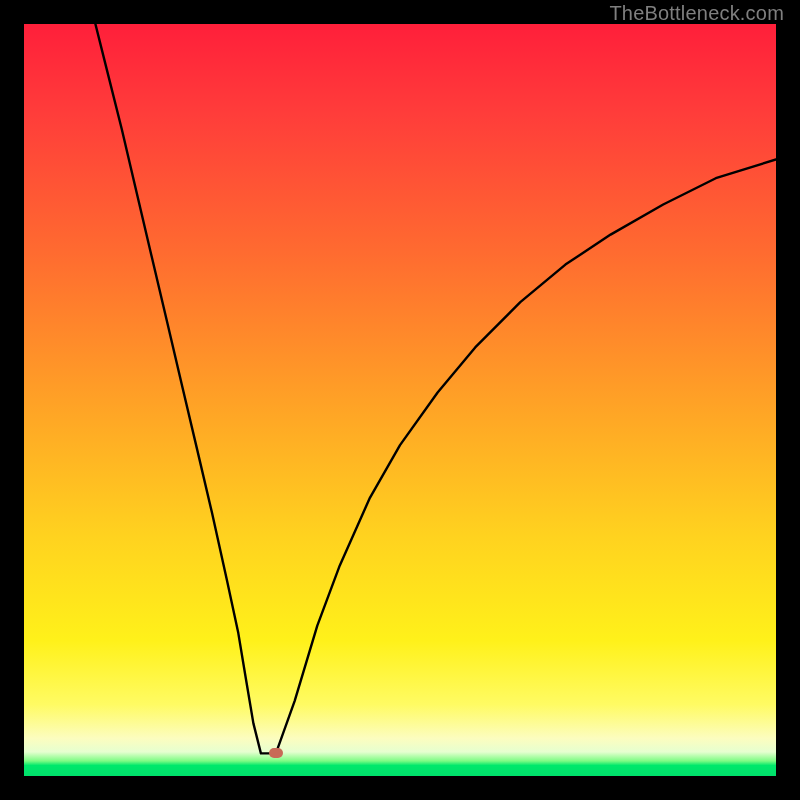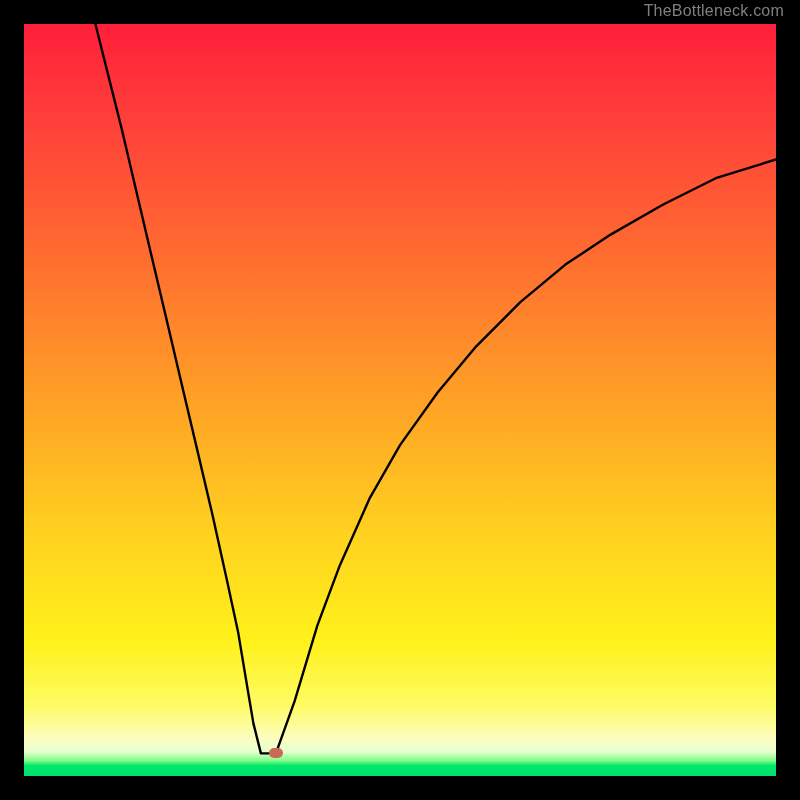--- a/index.html
+++ b/index.html
@@ -38,21 +38,21 @@
       #7dfc84 98%,
       #00e86b 98.6%,
       #00e06b 100%
     );
   }
   .branding {
     position: absolute;
     top: 2px;
     right: 16px;
     color: #7f7f7f;
-    font-size: 16px;
+    font-size: 20px;
     font-weight: 400;
     letter-spacing: 0.2px;
     user-select: none;
   }
   svg.curve {
     position: absolute;
     inset: 0;
     width: 100%;
     height: 100%;
   }

